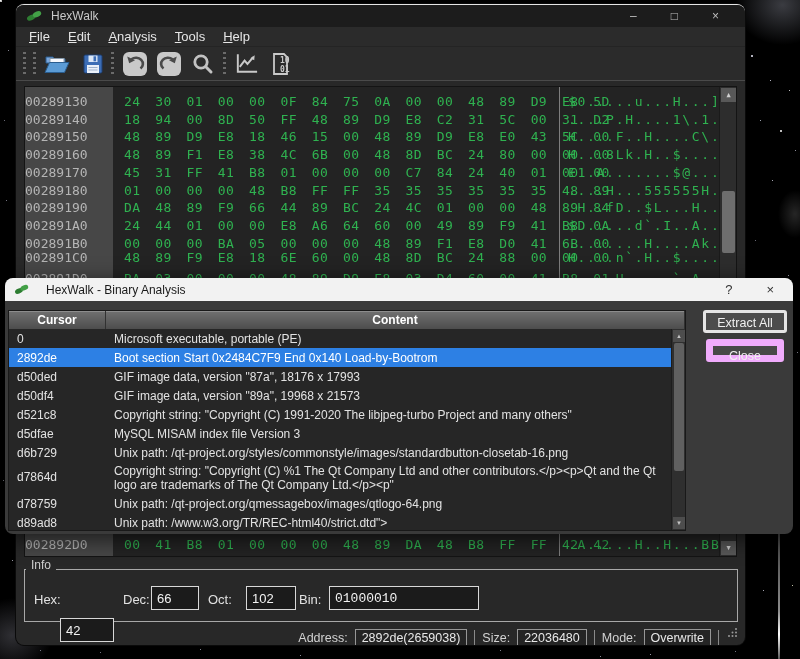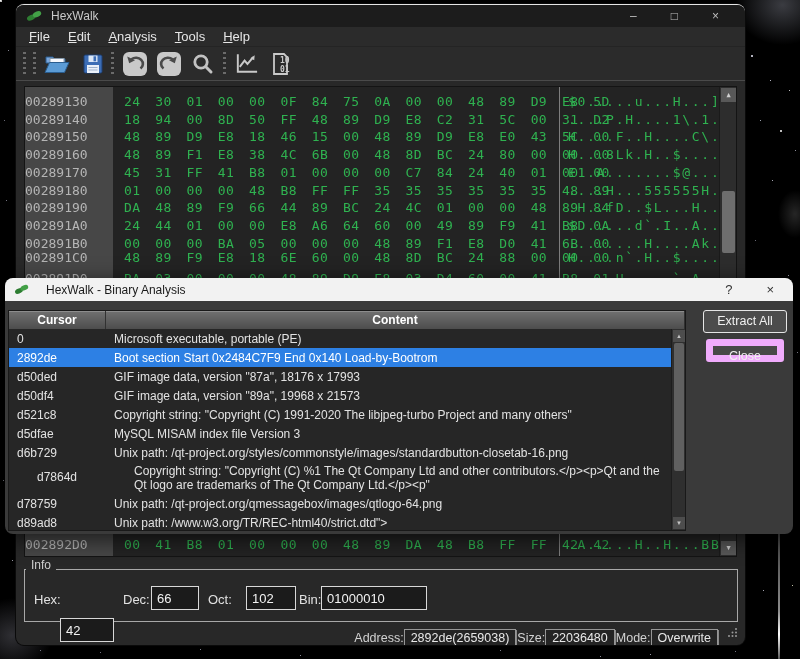--- a/index.html
+++ b/index.html
@@ -65,53 +65,53 @@
   
   .info-group { position:absolute; left:8px; top:564px; width:714px; height:53px; border:1px solid #a8a8a8; }
   .info-legend { position:absolute; left:10px; top:553px; z-index:2; background:#282828; padding:0 5px;
     color:#cfcfcf; font-size:12px; }
   .fld-label { position:absolute; top:22px; color:#e2e2e2; font-size:13px; }
   .fld-input { position:absolute; top:16px; height:24px; background:#1b1b1b; border:1px solid #d8d8d8;
     color:#f2f2f2; font-size:13px; padding:0 5px; font-family:"Liberation Sans",sans-serif; }
 
   
   .statusbar { position:absolute; left:0; right:0; top:620px; height:25px; display:flex; align-items:center;
-    justify-content:flex-end; padding-right:26px; color:#d2d2d2; font-size:12.5px; }
+    justify-content:flex-end; gap:7px; padding-right:26px; color:#d2d2d2; font-size:12.5px; }
   .status-val { border:1px solid #969696; background:#242424; padding:1px 6px; color:#e8e8e8; }
   .status-sep { width:1px; height:16px; background:#8a8a8a; }
 
   
   .dialog { position:absolute; left:5px; top:278px; width:788px; height:256px; background:#3a3a3a;
     border-radius:8px; overflow:hidden; z-index:5; box-shadow:0 5px 22px rgba(0,0,0,.65); }
   .dlg-titlebar { height:23px; background:#f2f2f2; display:flex; align-items:center; gap:16px; padding:0 9px; }
   .dlg-title { color:#1a1a1a; font-size:12px; }
   .dlg-controls { margin-left:auto; display:flex; gap:34px; padding-right:10px; color:#333; font-size:13px; }
 
   .an-table { position:absolute; left:3px; top:32px; width:678px; height:221px; background:#262626;
     border:1px solid #191919; }
   .an-header { display:flex; height:18px; }
   .th { background:linear-gradient(#717171,#4d4d4d); color:#fff; font-weight:bold; font-size:12px;
     text-align:center; line-height:18px; border-right:1px solid #313131; box-shadow:inset 0 1px 0 #8d8d8d; }
   .th-cursor { width:97px; } .th-content { flex:1; }
   .an-rows { position:absolute; left:0; right:14px; top:18px; bottom:0; overflow:hidden; }
   .an-row { display:flex; font-size:12px; color:#e2e2e2; }
   .an-row.h19 { height:19px; align-items:center; }
-  .an-row.h32 { height:32px; align-items:flex-start; padding-top:2px; line-height:14px;padding-left:20px; }
+  .an-row.h32 { height:32px; align-items:flex-start; padding-top:2px; line-height:14px; }
   .an-row.selected { background:#2d80e4; color:#fff; }
   .td-cursor { width:97px; padding-left:8px; flex:none; }
   .td-content { flex:1; padding-left:8px; padding-right:4px; }
   .an-scroll { position:absolute; right:0; top:18px; bottom:0; width:14px; background:#2f2f2f;
     border-left:1px solid #1d1d1d; }
   .an-arrow { position:absolute; left:1px; width:12px; height:12px; background:#4d4d4d; color:#c3c3c3;
     font-size:6px; text-align:center; line-height:12px; }
   .an-thumb { position:absolute; left:2px; top:14px; width:10px; height:128px; background:#606060; border-radius:2px; }
 
   .dlg-btn { position:absolute; border-radius:3px; color:#f0f0f0; font-size:12.5px; text-align:center;
     font-family:"Liberation Sans",sans-serif; }
-  .btn-extract { left:698px; top:32px; width:84px; height:23px; background:#4c4c4c; border:1px solid #e5e5e5;
+  .btn-extract { left:698px; top:32px; width:84px; height:23px; background:#4c4c4c; border:3px solid #e5e5e5;
     line-height:21px; }
   .btn-close { left:701px; top:61px; width:78px; height:23px; background:#484848; border:7px solid #f0abfc;
     line-height:21px; }
 
   .grip { position:absolute; right:7px; bottom:7px; }
 </style>
 </head>
 <body>
 
 <div class="stars"></div>
@@ -284,21 +284,21 @@
 
   <span class="info-legend">Info</span>
   <div class="info-group">
     <span class="fld-label" style="left:9px">Hex:</span>
     <input class="fld-input" style="left: 35px; width: 54px; margin-top: 32px;" value="42">
     <span class="fld-label" style="left:98px">Dec:</span>
     <input class="fld-input" style="left: 126px; width: 48px;" value="66">
     <span class="fld-label" style="left:183px">Oct:</span>
     <input class="fld-input" style="left: 209px; width: 50px; margin-left: 12px;" value="102">
     <span class="fld-label" style="left:274px">Bin:</span>
-    <input class="fld-input" style="left: 296px; width: 106px;" value="01000010">
+    <input class="fld-input" style="left: 304px; width: 150px; font-family: Liberation Mono, monospace;" value="01000010">
   </div>
 
   <div class="statusbar">
     <span>Address:</span>
     <span class="status-val">2892de(2659038)</span>
     <span class="status-sep"></span>
     <span>Size:</span>
     <span class="status-val">22036480</span>
     <span class="status-sep"></span>
     <span>Mode:</span>

